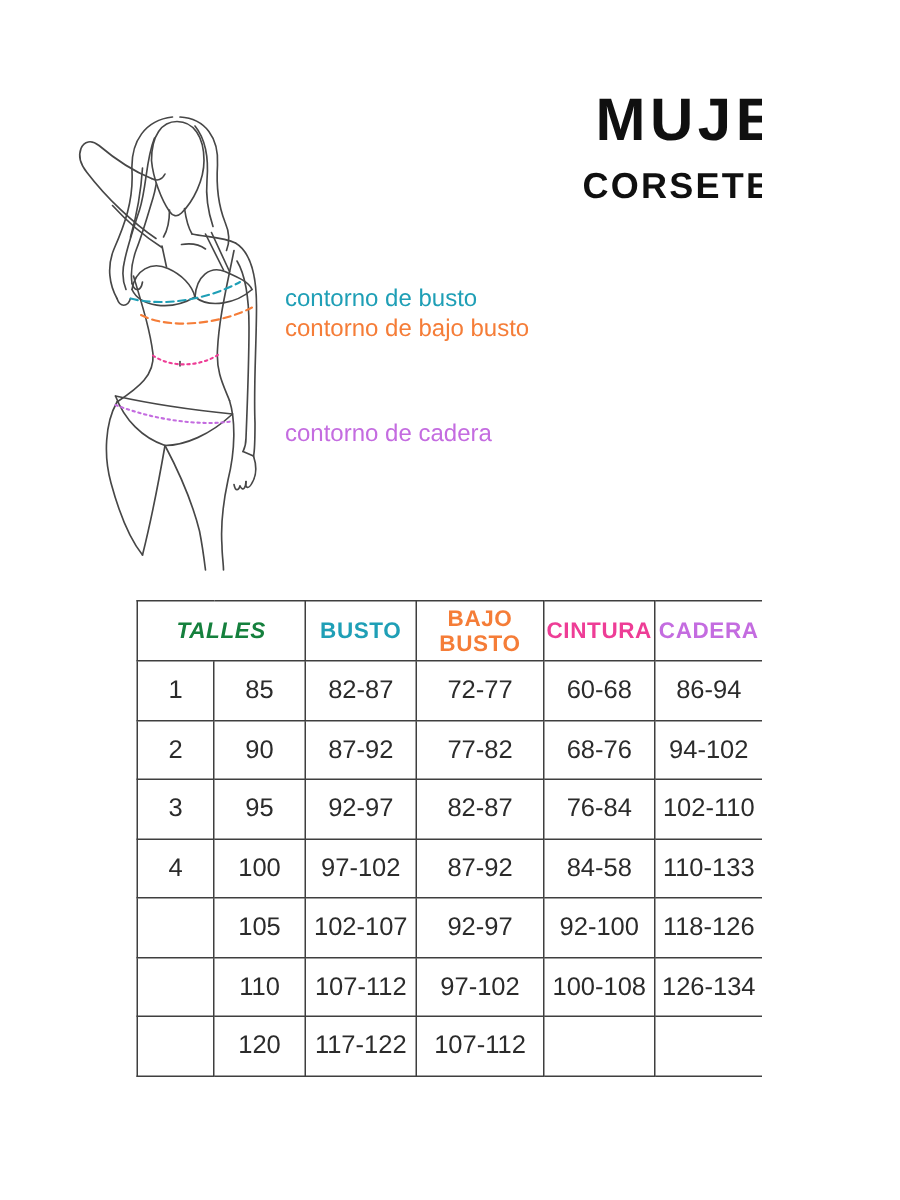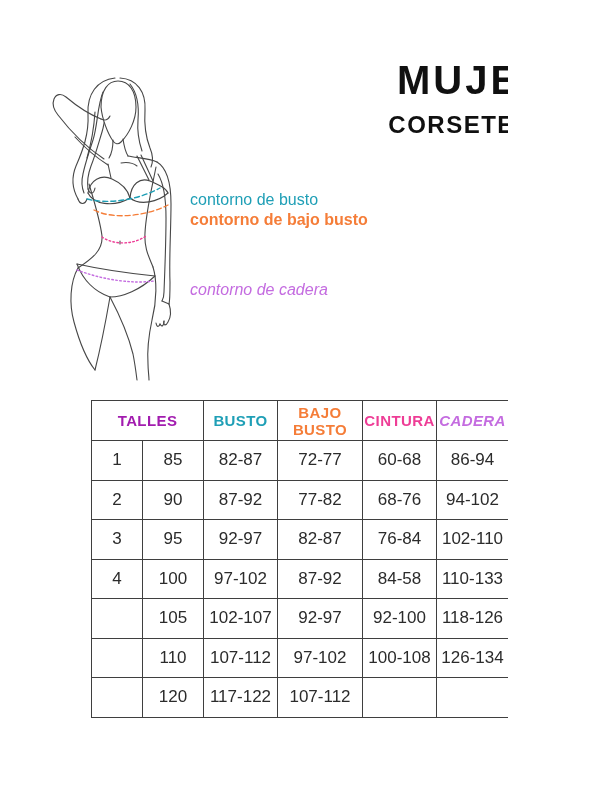--- a/index.html
+++ b/index.html
@@ -10,36 +10,36 @@
   .title-block{position:absolute;left:372px;top:60px;width:205px;text-align:center;}
   .title{font-size:40px;font-weight:bold;letter-spacing:3px;color:#101010;line-height:1;}
   .subtitle{font-size:24px;font-weight:bold;letter-spacing:1.5px;color:#101010;margin-top:13px;line-height:1;}
 
   
   .figure-wrap{position:absolute;left:25px;top:52px;width:200px;height:330px;}
 
   
   .m-label{position:absolute;left:190px;font-size:16px;white-space:nowrap;}
   .c-busto{color:var(--busto);}
-  .c-bajo_busto{color:var(--bajo_busto);font-weight:bold;}
+  .c-bajo_busto{color:var(--bajo_busto);}
   .c-cintura{color:var(--cintura);}
-  .c-cadera{color:var(--cadera);font-style:italic;}
+  .c-cadera{color:var(--cadera);}
 
   
   .note{position:absolute;left:0;top:377px;width:600px;text-align:center;
         font-size:11.5px;color:#383838;}
 
   
   table.size-table{position:absolute;left:91px;top:400px;width:417px;
         border-collapse:collapse;table-layout:fixed;}
   .size-table th,.size-table td{border:1.5px solid #3f3f3f;text-align:center;
         vertical-align:middle;padding:0;}
   .size-table th{height:39px;font-size:15px;font-weight:bold;letter-spacing:.4px;}
   .size-table td{height:38.5px;font-size:17px;font-weight:normal;color:#2b2b2b;}
-  .th-talles{color:#a21caf;}
+  .th-talles{color:#15803d;font-style:italic;}
 </style>
 </head>
 <body>
 
 <div class="page">
 
   <div class="title-block">
     <div class="title">MUJER</div>
     <div class="subtitle">CORSETERÍA</div>
   </div>

